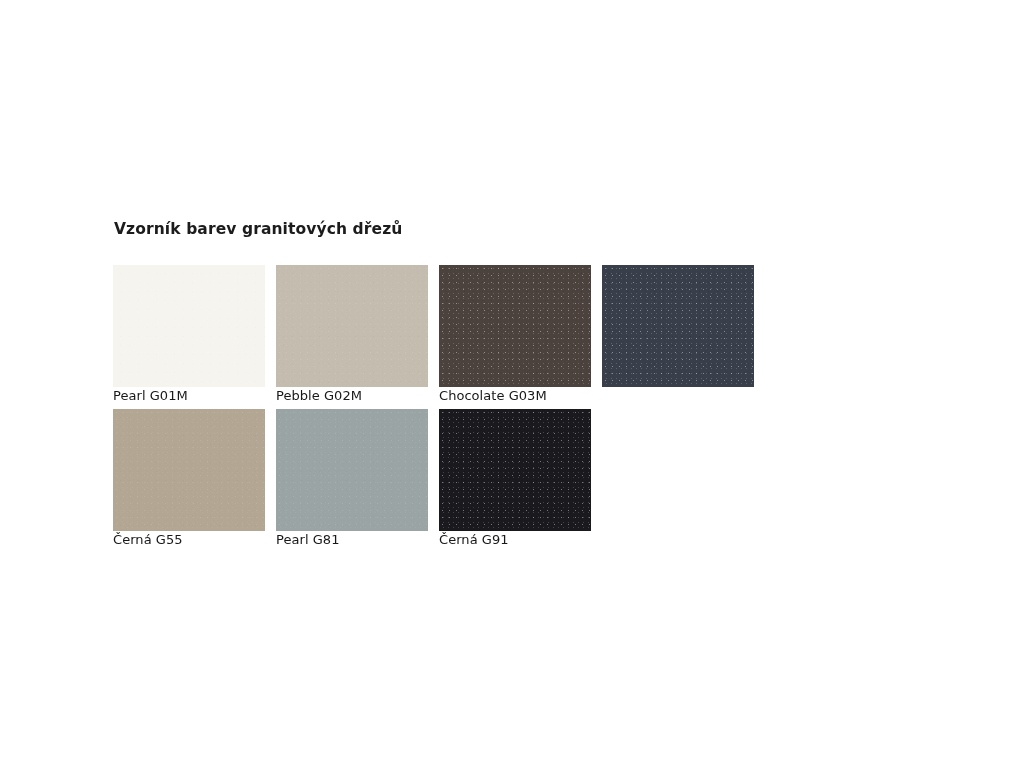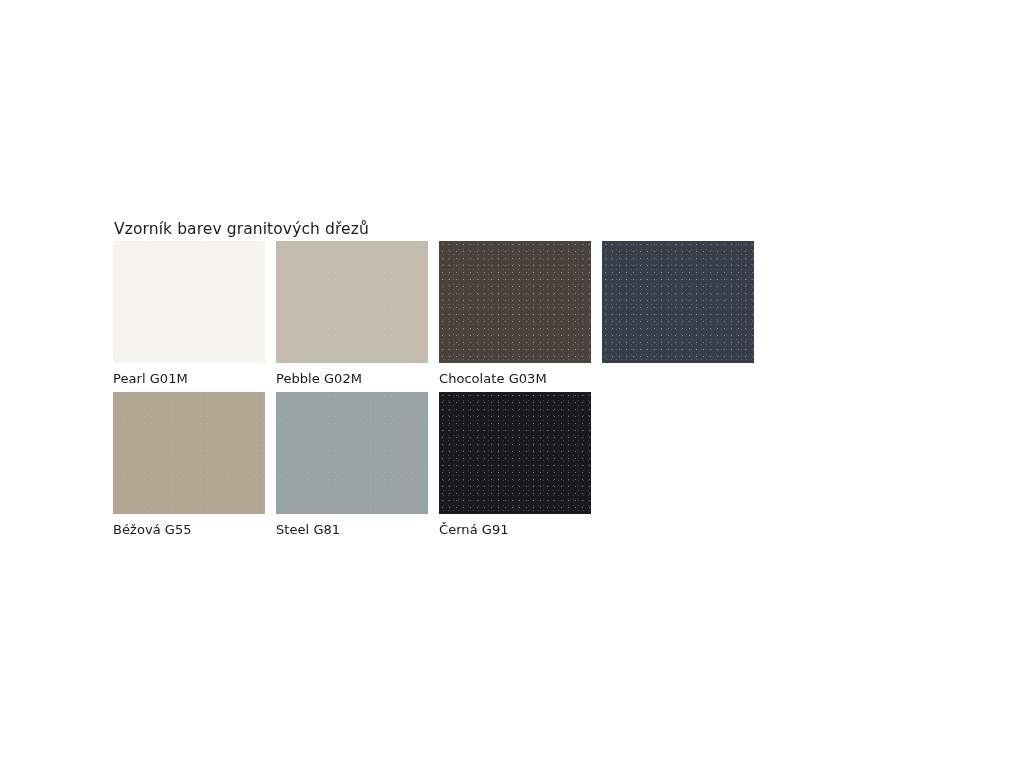--- a/index.html
+++ b/index.html
@@ -19,25 +19,25 @@
 
   #catalog {
     position: absolute;
     left: 113px;
     top: 219px;
     width: 800px;
   }
 
   #catalog-title {
     font-size: 15.5px;
-    font-weight: 400;
+    font-weight: 700;
     line-height: 20px;
     letter-spacing: 0.1px;
     color: #1c1c1c;
-    margin: 0 0 2px 1px;
+    margin: 0 0 26px 1px;
     white-space: nowrap;
   }
 
   .swatch-row {
     display: flex;
     flex-direction: row;
     align-items: flex-start;
     gap: 11px;
     margin-bottom: 5px;
   }
@@ -71,21 +71,21 @@
   }
 
   .swatch-chip.speckle-strong::after { opacity: 1; }
   .swatch-chip.speckle-soft::after   { opacity: 0.30; }
   .swatch-chip.speckle-faint::after  { opacity: 0.16; }
 
   .swatch-label {
     font-size: 13px;
     line-height: 17px;
     color: #181818;
-    padding-top: 7px;
+    padding-top: 0;
     white-space: nowrap;
     letter-spacing: 0.05px;
   }
 </style>
 </head>
 <body style="background: rgb(255, 255, 255);">
 
 <div id="catalog">
 
   <h1 id="catalog-title">Vzorník barev granitových dřezů</h1>
@@ -104,25 +104,25 @@
           <div class="swatch-chip speckle-strong" style="background-color: rgb(75, 66, 62);"></div>
           <div class="swatch-label">Chocolate G03M</div>
         </div>
         <div class="swatch-cell">
           <div class="swatch-chip speckle-strong" style="background-color: rgb(56, 62, 74);"></div>
         </div>
       </div>
       <div class="swatch-row">
         <div class="swatch-cell">
           <div class="swatch-chip speckle-soft" style="background-color: rgb(179, 167, 148);"></div>
-          <div class="swatch-label">Béžová G55</div>
+          <div class="swatch-label">Černá G55</div>
         </div>
         <div class="swatch-cell">
           <div class="swatch-chip speckle-soft" style="background-color: rgb(155, 164, 164);"></div>
-          <div class="swatch-label">Steel G81</div>
+          <div class="swatch-label">Pearl G81</div>
         </div>
         <div class="swatch-cell">
           <div class="swatch-chip speckle-strong" style="background-color: rgb(26, 26, 30);"></div>
           <div class="swatch-label">Černá G91</div>
         </div>
       </div>
     </div>
 
 </div>
 

